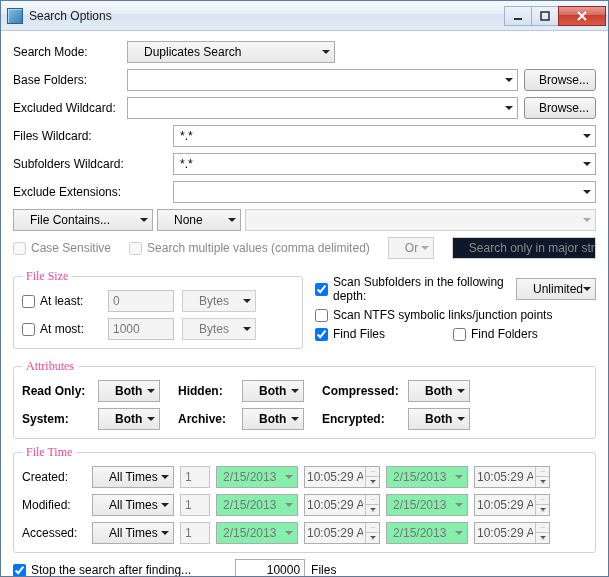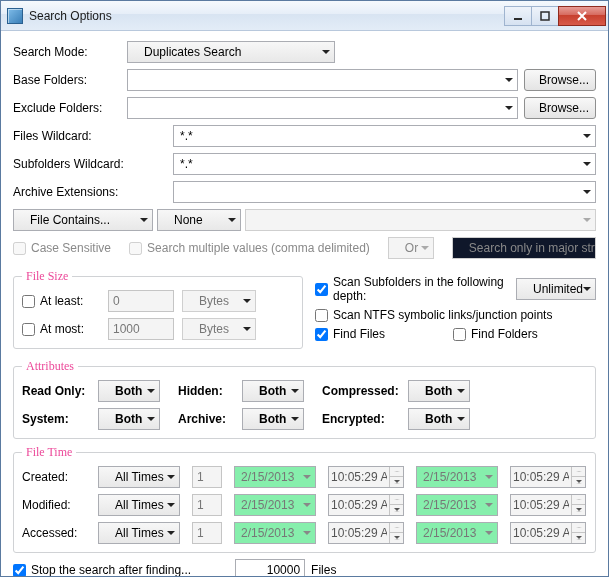--- a/index.html
+++ b/index.html
@@ -89,21 +89,21 @@
     margin:4px 0 6px 0;
     padding:6px 8px 8px 8px;
   }
   legend { padding:0 4px; color:#ec4899;font-family:Liberation Serif, serif; }
   .chk { display:inline-flex; align-items:center; gap:5px; }
   .chk input { margin:0; width:13px;height:13px;}
   .disabled { color:#8a8a8a; }
   .smalldrop { width:62px; }
   .flexgap { display:flex; align-items:center; gap:8px; flex-wrap:nowrap;}
   .attr-grid { display:grid; grid-template-columns: 70px 74px 58px 74px 80px 74px; row-gap:6px; column-gap:6px; align-items:center;font-weight:bold;}
-  .ft-row { display:flex; align-items:center; gap:12px; margin-bottom:6px;}
+  .ft-row { display:flex; align-items:center; gap:6px; margin-bottom:6px;}
   .ft-lbl { width:64px;}
   .spin { display:inline-flex; align-items:center; border:1px solid #abadb3; background:#f4f4f4; height:22px;}
   .spin input { border:none; background:transparent; width:60px; height:20px; font:inherit; padding:0 2px;}
   .spin .sp { width:14px; display:flex; flex-direction:column;}
   .spin .sp div{height:10px;border-left:1px solid #c5c5c5;display:flex;align-items:center;justify-content:center;}
   .spin .sp div:first-child{border-bottom:1px solid #c5c5c5;}
   .spin .sp .tri{width:0;height:0;border-left:3px solid transparent;border-right:3px solid transparent;}
   .up .tri{border-bottom:3px solid #555;}
   .dn .tri{border-top:3px solid #555;}
   .datebox { width:82px; color:#777; background:#86efac;}
@@ -149,21 +149,21 @@
   <div class="row">
     <div class="lbl">Base Folders:</div>
     <div class="whitedrop" style="flex:1">
         <span style="flex:1"></span>
         <span class="arrow"></span>
       </div>
     <button class="btn" style="width:72px">Browse...</button>
   </div>
 
   <div class="row">
-    <div class="lbl">Exclude Folders:</div>
+    <div class="lbl">Excluded Wildcard:</div>
     <div class="whitedrop" style="flex:1">
         <span style="flex:1"></span>
         <span class="arrow"></span>
       </div>
     <button class="btn" style="width:72px">Browse...</button>
   </div>
 
   <div class="row">
     <div class="lbl" style="width:154px">Files Wildcard:</div>
     <div class="whitedrop" style="flex:1">
@@ -176,21 +176,21 @@
   <div class="row">
     <div class="lbl" style="width:154px">Subfolders Wildcard:</div>
     <div class="whitedrop" style="flex:1">
         <span>*.*</span>
         <span style="flex:1"></span>
         <span class="arrow"></span>
       </div>
   </div>
 
   <div class="row">
-    <div class="lbl" style="width:154px">Archive Extensions:</div>
+    <div class="lbl" style="width:154px">Exclude Extensions:</div>
     <div class="whitedrop" style="flex:1">
         <span style="flex:1"></span>
         <span class="arrow"></span>
       </div>
   </div>
 
   <div class="row" style="gap:4px">
     <div class="drop" style="width:140px">
         <span>File Contains...</span>
         <span style="flex:1"></span>

